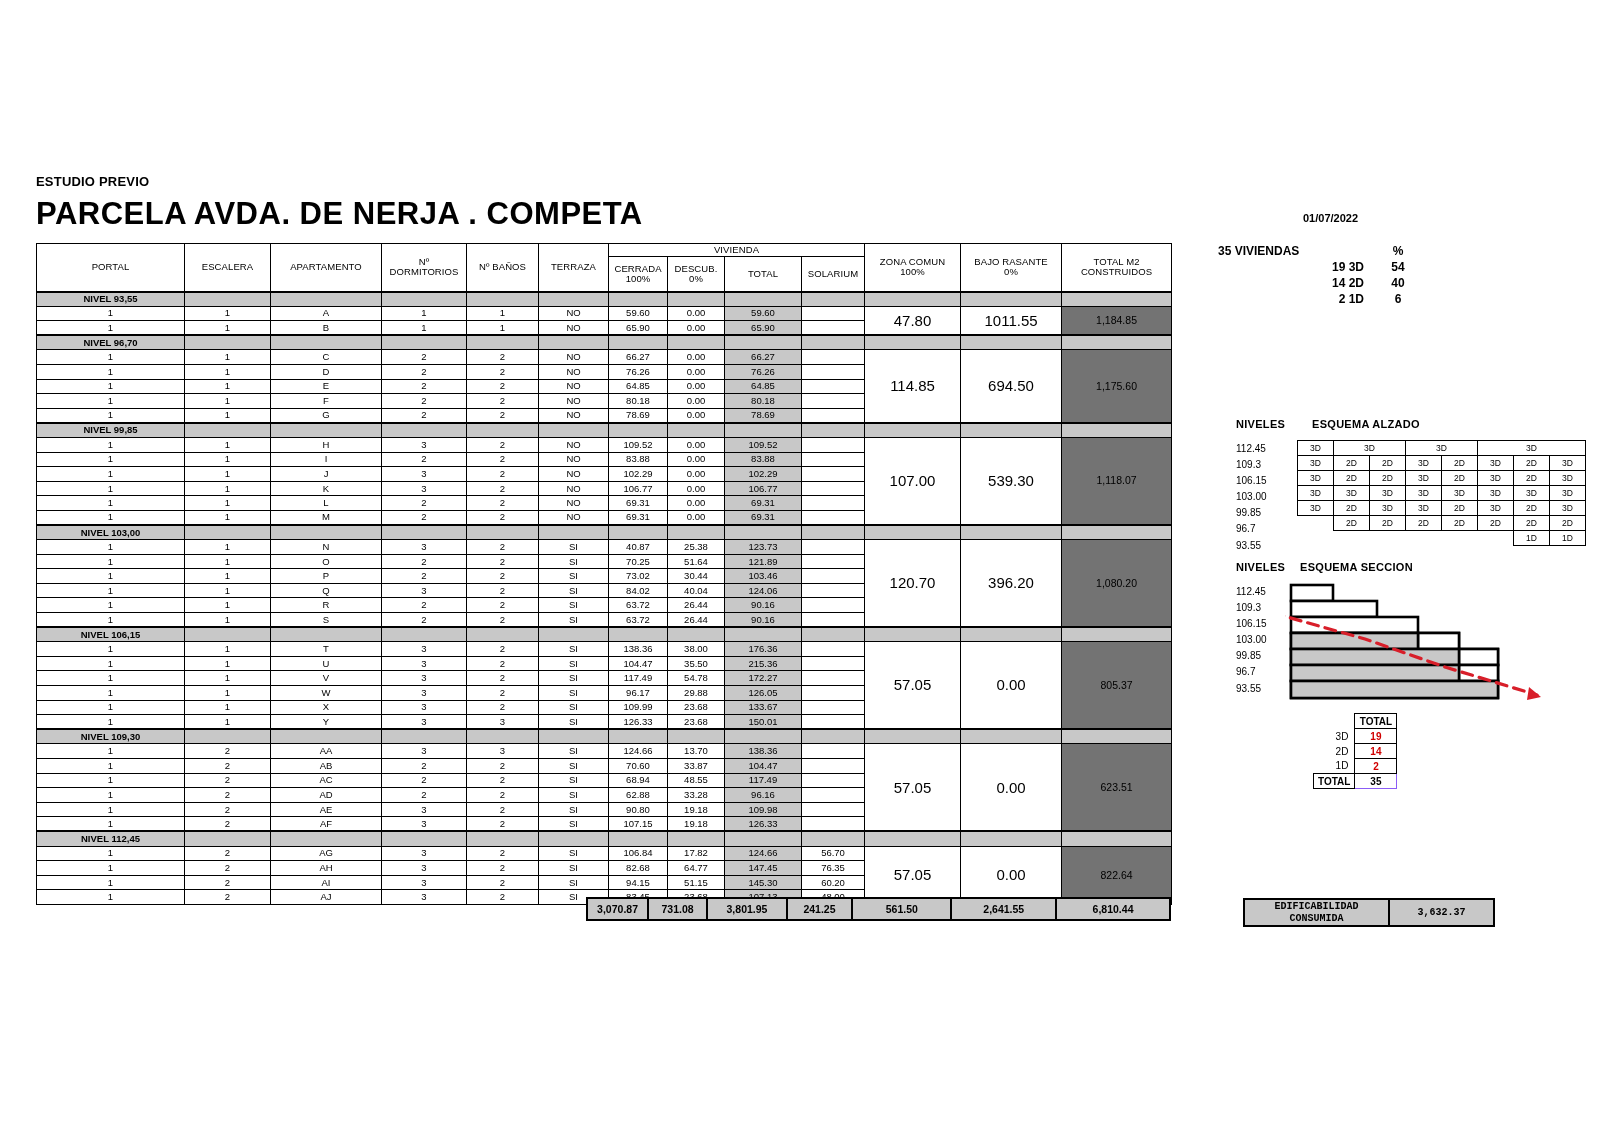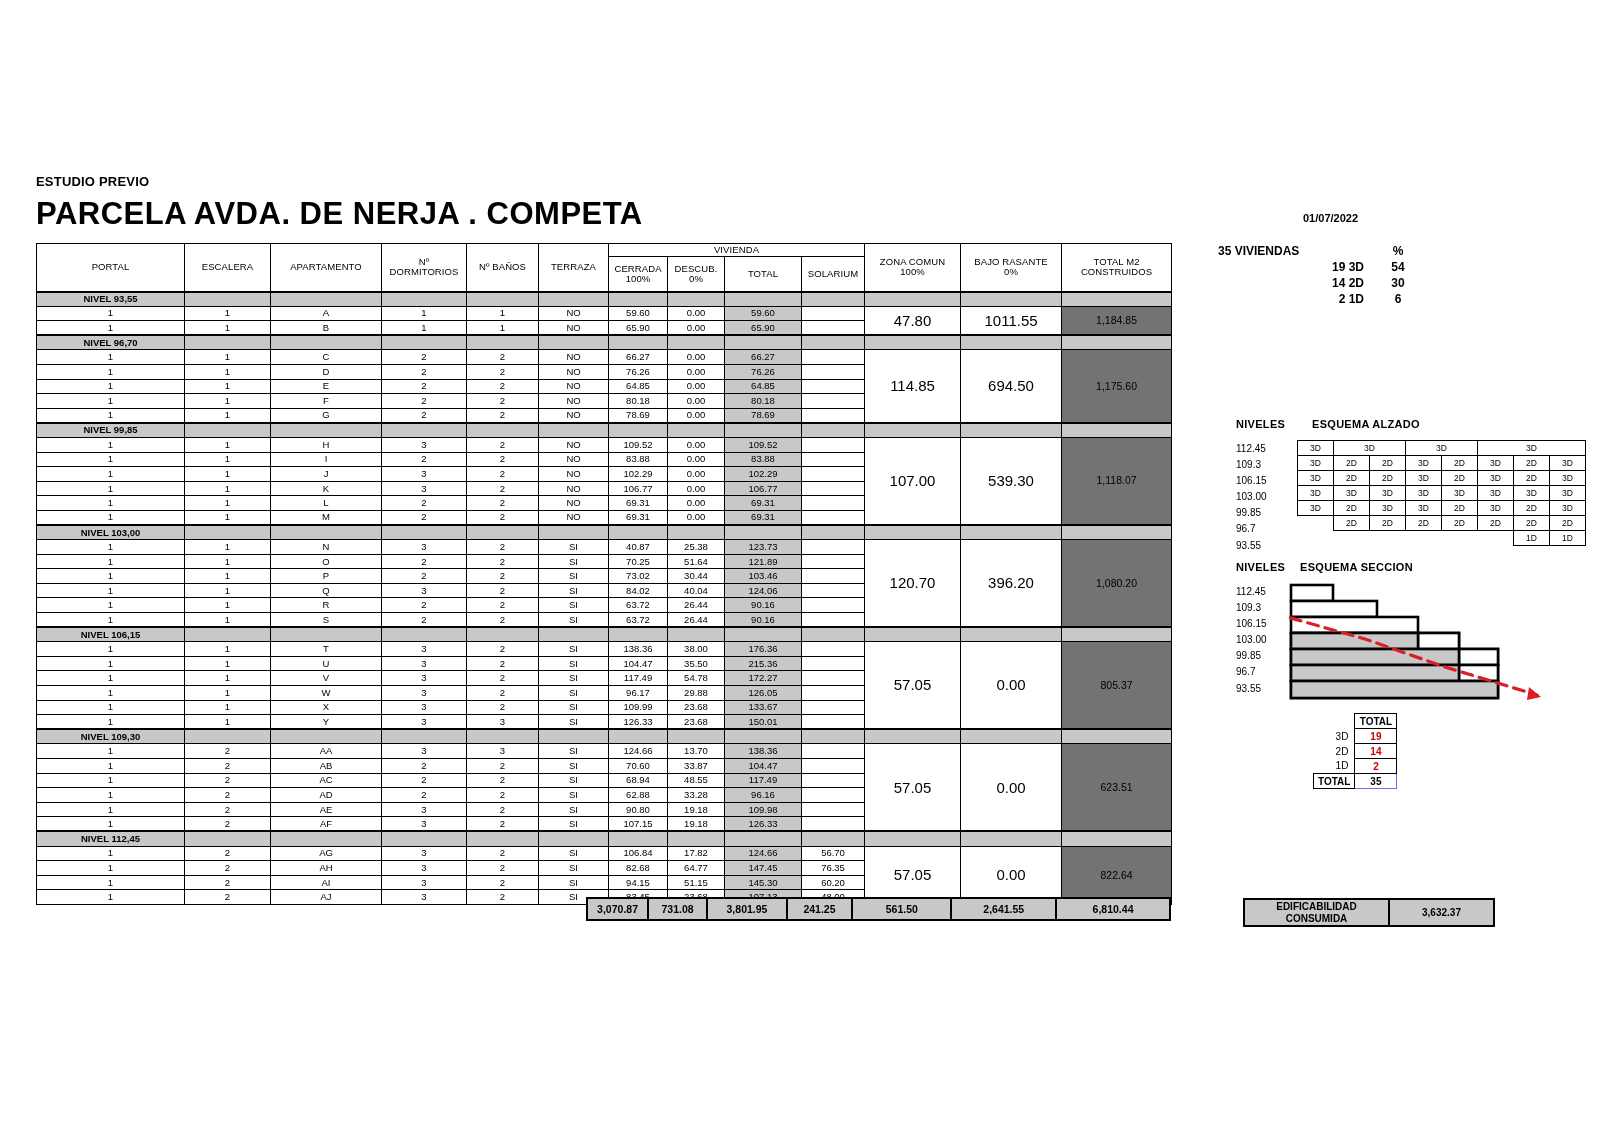--- a/index.html
+++ b/index.html
@@ -152,21 +152,21 @@
   }
   #mini-total td.boxed { border: 1px solid #8b5cf6; width: 42px; font-weight: bold; }
   #mini-total td.hdr { border: 1px solid #000; font-weight: bold; }
   #mini-total td.redv { border: 1px solid #000; color: #d00000; font-weight: bold; }
   #mini-total td.totlbl { border: 1px solid #000; font-weight: bold; text-align: center; }
 
   
   #edif {
     position: absolute; left: 1243px; top: 898px;
   }
-  #edif table { border-collapse: collapse; }
+  #edif table { border-collapse: collapse; font-family: Liberation Mono, monospace; }
   #edif td {
     border: 2px solid #000;
     background: #c8c8c8;
     font-size: 10px; font-weight: bold;
     text-align: center; height: 26px;
   }
   #edif td.name { width: 145px; line-height: 1.15; }
   #edif td.val { width: 105px; }
 </style>
 </head>
@@ -813,21 +813,21 @@
         <tr>
       <td class="lbl">35 VIVIENDAS</td>
       <td class="pct">%</td>
     </tr>
     <tr>
       <td class="lbl ind">19 3D</td>
       <td class="pct">54</td>
     </tr>
     <tr>
       <td class="lbl ind">14 2D</td>
-      <td class="pct">30</td>
+      <td class="pct">40</td>
     </tr>
     <tr>
       <td class="lbl ind">2 1D</td>
       <td class="pct">6</td>
     </tr>
   </tbody>
     </table>
 </div>
 
 <div class="diagram-title" style="left:1236px; top:418px;">NIVELES</div>

